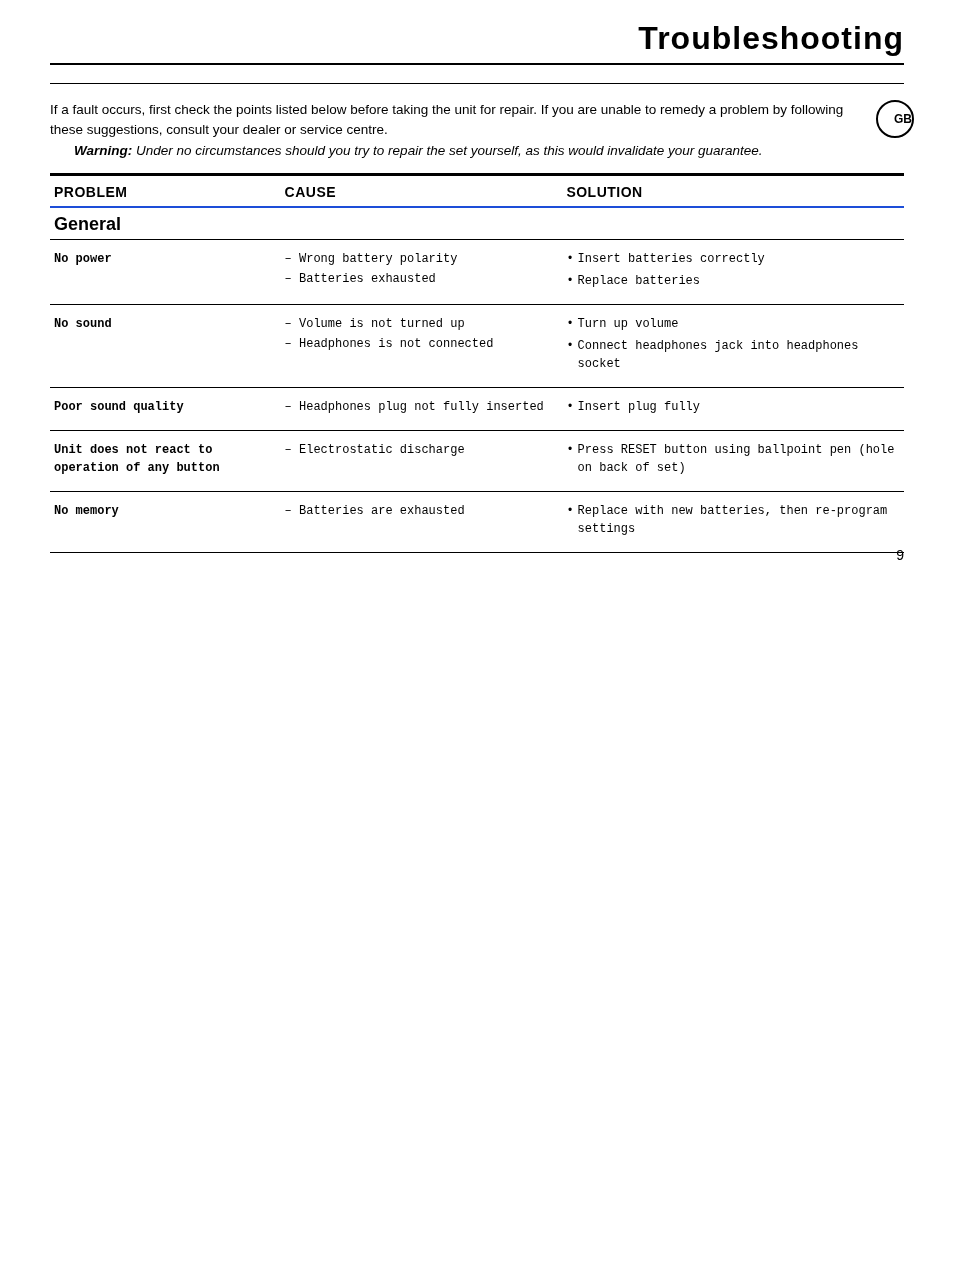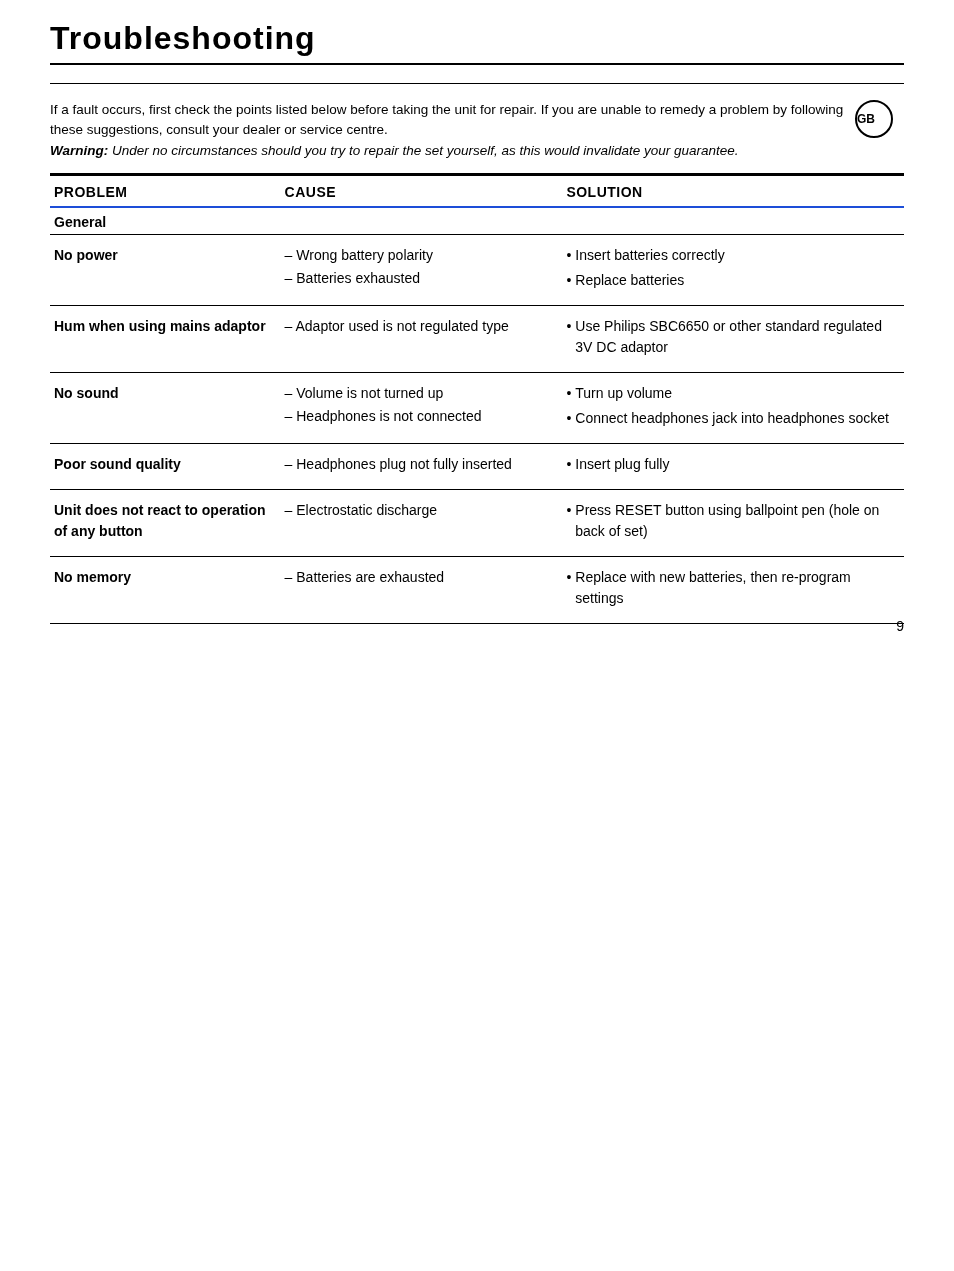--- a/index.html
+++ b/index.html
@@ -11,40 +11,40 @@
       width: 954px;
       min-height: 1271px;
       position: relative;
     }
     .page {
       padding: 20px 50px 40px 50px;
       position: relative;
     }
     .page-title-area {
       border-bottom: 2.5px solid #000;
-      text-align: left;
+      text-align: right;
       padding-bottom: 6px;
       margin-bottom: 0;
     }
     .page-title {
       font-size: 32px;
       font-weight: bold;
       letter-spacing: 1px;
     }
     .gb-badge {
       position: absolute;
-      right: 61px;
+      right: 40px;
       top: 100px;
       border: 2px solid #000;
       border-radius: 50%;
       width: 38px;
       height: 38px;
       display: flex;
       align-items: center;
-      justify-content: flex-start;
+      justify-content: flex-end;
       font-size: 12px;
       font-weight: bold;
       background: #fff;
     }
     .intro-section {
       border-top: 1.5px solid #000;
       border-bottom: 1px solid #000;
       padding: 16px 0 12px 0;
       margin-top: 18px;
       margin-bottom: 0;
@@ -55,20 +55,21 @@
       line-height: 1.5;
     }
     .intro-warning {
       font-size: 13.5px;
       line-height: 1.5;
       font-style: italic;
     }
     .intro-warning strong {
       font-style: italic;
       font-weight: bold;
+      margin-left: 24px;
     }
     table {
       width: 100%;
       border-collapse: collapse;
       margin-top: 0;
     }
     .col-problem { width: 27%; }
     .col-cause { width: 33%; }
     .col-solution { width: 40%; }
     .table-header th {
@@ -77,29 +78,30 @@
       text-transform: uppercase;
       padding: 8px 4px 6px 4px;
       border-top: 2px solid #000;
       border-bottom: 2px solid #1d4ed8;
       text-align: left;
       letter-spacing: 0.5px;
     }
     .section-row td {
       padding: 6px 4px 4px 4px;
       font-weight: bold;
-      font-size: 14px;
+      font-size: 18px;
       border-bottom: 1px solid #000;
     }
     .data-row td {
       padding: 10px 4px 10px 4px;
       vertical-align: top;
-      font-size: 14px;
+      font-size: 12px;
       border-bottom: 1.5px solid #000;
       line-height: 1.5;
+      font-family: Liberation Mono, monospace;
     }
     .problem-cell {
       font-weight: bold;
       font-size: 13.5px;
     }
     .cause-cell {
       font-size: 13.5px;
     }
     .solution-cell {
       font-size: 13.5px;
@@ -168,29 +170,20 @@
           <td class="cause-cell">
             <div class="cause-line">– Wrong battery polarity</div>
             <div class="cause-line">– Batteries exhausted</div>
           </td>
           <td class="solution-cell">
             <div class="bullet-item">Insert batteries correctly</div>
             <div class="bullet-item">Replace batteries</div>
           </td>
         </tr>
         <tr class="data-row">
-          <td class="problem-cell">Hum when using mains adaptor</td>
-          <td class="cause-cell">
-            <div class="cause-line">– Adaptor used is not regulated type</div>
-          </td>
-          <td class="solution-cell">
-            <div class="bullet-item">Use Philips SBC6650 or other standard regulated 3V DC adaptor</div>
-          </td>
-        </tr>
-        <tr class="data-row">
           <td class="problem-cell">No sound</td>
           <td class="cause-cell">
             <div class="cause-line">– Volume is not turned up</div>
             <div class="cause-line">– Headphones is not connected</div>
           </td>
           <td class="solution-cell">
             <div class="bullet-item">Turn up volume</div>
             <div class="bullet-item">Connect headphones jack into headphones socket</div>
           </td>
         </tr>

